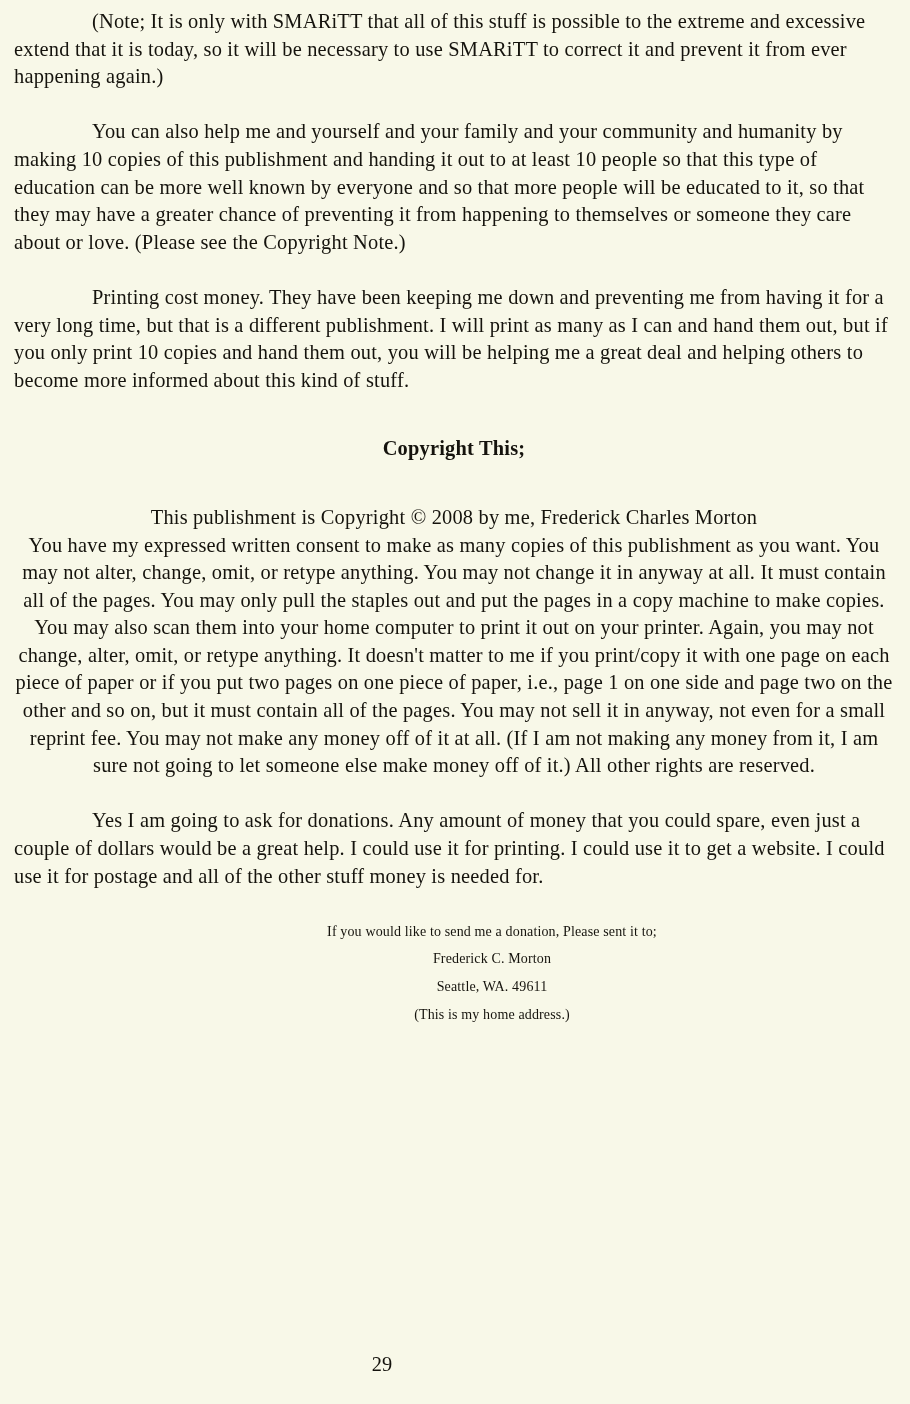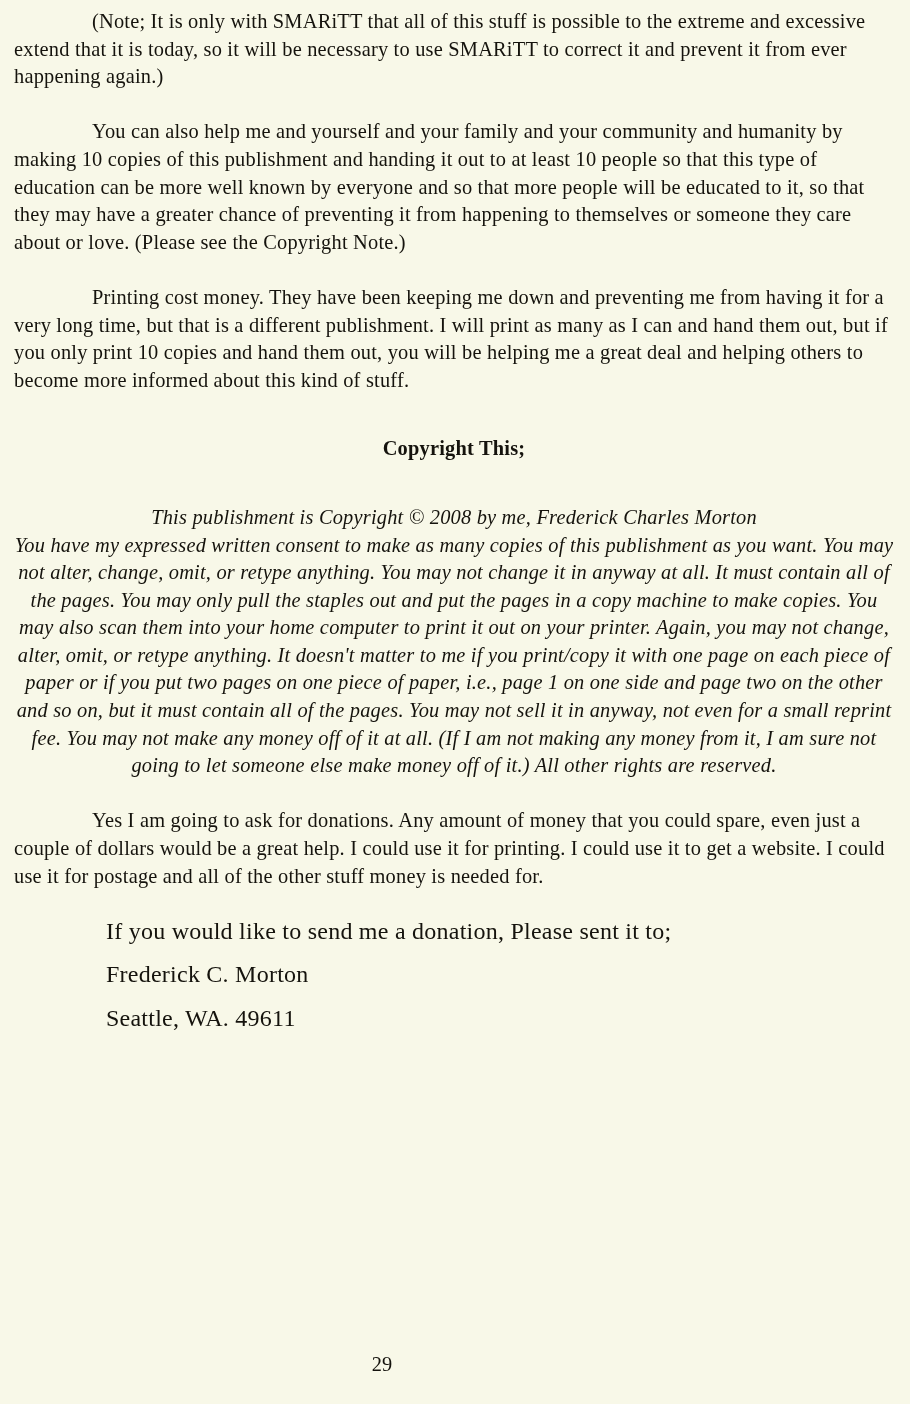--- a/index.html
+++ b/index.html
@@ -50,34 +50,33 @@
   }
   .heading-block {
     margin-top: 41px;
   }
   .centered-block {
     margin-top: 41px;
     text-align: center;
     font-size: 20.4px;
     line-height: 27.6px;
     letter-spacing: 0.01em;
-    font-style: italic;
   }
   .centered-block p {
     text-align: center;
   }
   .offset-block {
     margin-left: 76px;
     width: 804px;
   }
   .addr-line {
-    margin: 16px;
-    font-size: 24px;
+    margin: 0;
+    font-size: 14px;
     line-height: 27.6px;
-    text-align: left;
+    text-align: center;
   }
   .page-number {
     position: absolute;
     left: 0;
     right: 0;
     top: 1352px;
     text-align: center;
     font-size: 20.4px;
     line-height: 24px;
   }
@@ -109,20 +108,21 @@
 
     <div class="offset-block gap-para">
 
       <p class="addr-line">If you would like to send me a donation, Please sent it to;</p>
 
       <p class="addr-line gap-para">Frederick C. Morton</p>
 
 
       <p class="addr-line">Seattle, WA. 49611</p>
 
+      <p class="addr-line gap-para">(This is my home address.)</p>
 
     </div>
 
   </div>
 
   <div class="page-number">29</div>
 
 </div>
 
 </body></html>

